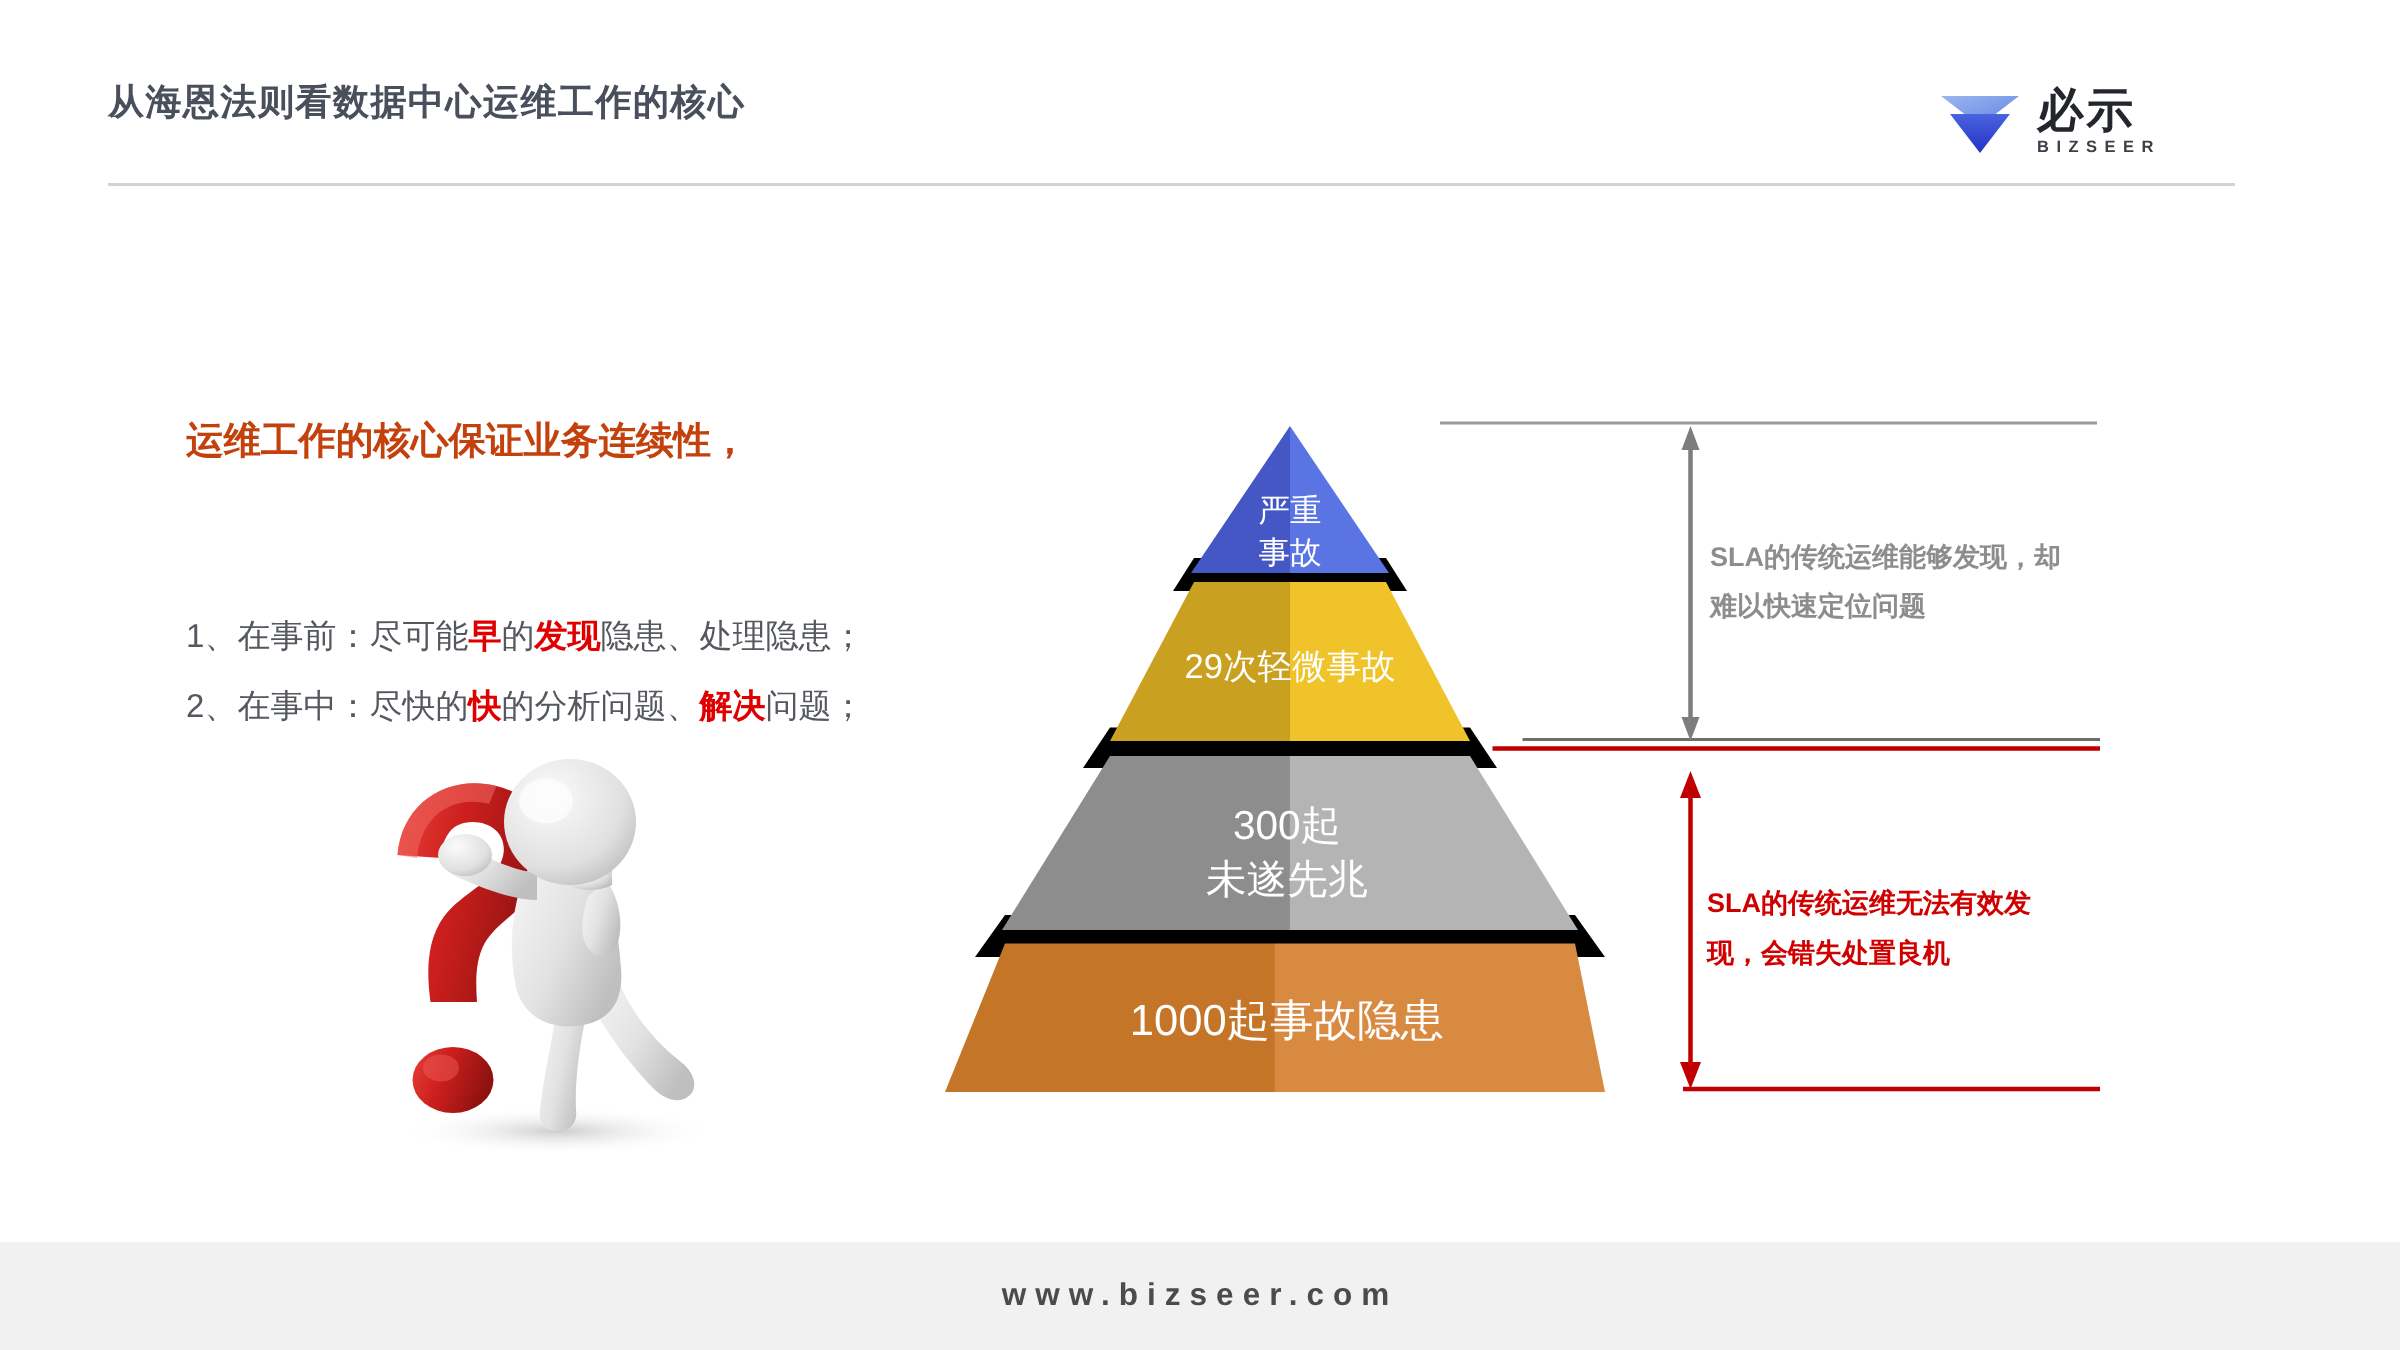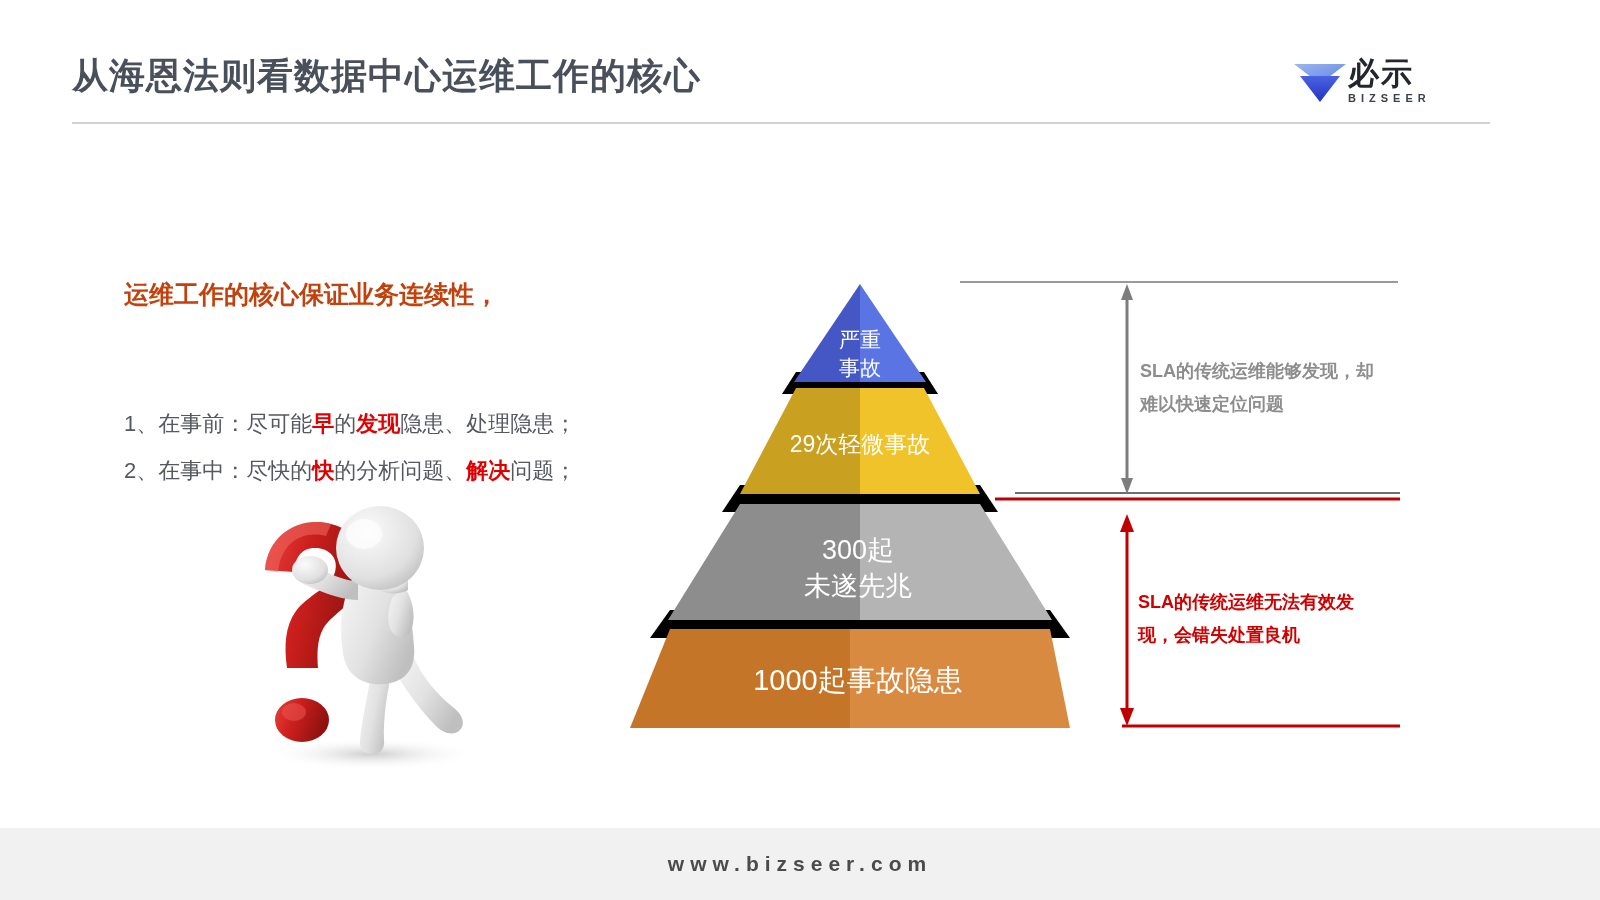--- a/index.html
+++ b/index.html
@@ -13,21 +13,21 @@
     position: relative;
     overflow: hidden;
     font-family: "Liberation Sans", "DejaVu Sans", sans-serif;
   }
 
   
   #slide-title {
     position: absolute;
     left: 72px;
     top: 52px;
-    font-size: 36px;
+    font-size: 24px;
     font-weight: bold;
     color: #4a4f5c;
     letter-spacing: 1px;
     white-space: nowrap;
   }
   #header-rule {
     position: absolute;
     left: 72px;
     top: 122px;
     width: 1418px;
@@ -37,21 +37,21 @@
 
   
   #logo-block {
     position: absolute;
     right: 108px;
     top: 50px;
     width: 200px;
     height: 62px;
     display: flex;
     align-items: center;
-    gap: 0;
+    gap: 10px;
   }
   #logo-mark { width: 56px; height: 46px; flex: none; }
   #logo-wordmark { display: flex; flex-direction: column; align-items: flex-start; }
   #logo-cn {
     font-size: 31px;
     font-weight: bold;
     color: #23262c;
     line-height: 1;
     letter-spacing: 2px;
   }

